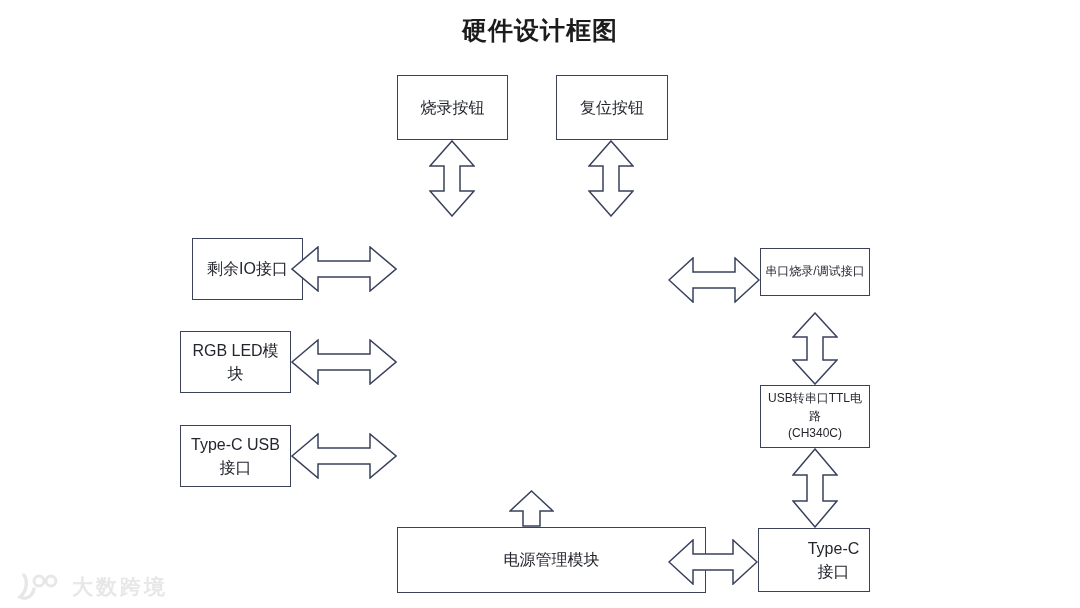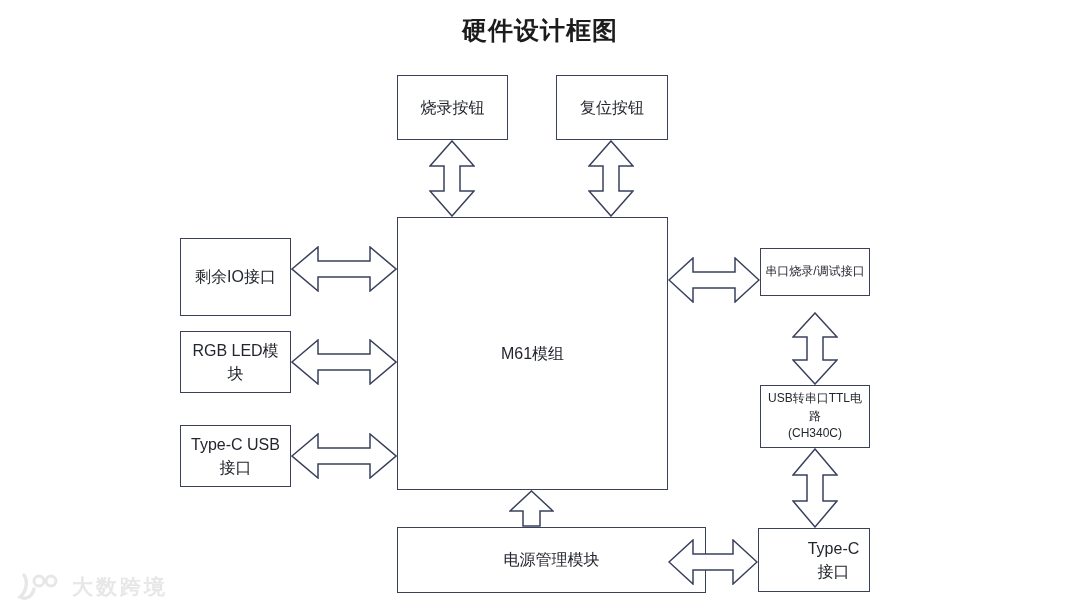--- a/index.html
+++ b/index.html
@@ -47,25 +47,22 @@
 
   <div class="diagram-title">硬件设计框图</div>
 
   <div class="node" style="left:397px;top:75px;width:111px;height:65px;">
     <span>烧录按钮</span>
   </div>
   <div class="node" style="left:556px;top:75px;width:112px;height:65px;">
     <span>复位按钮</span>
   </div>
 
-  <div class="node" style="left:397px;top:217px;width:271px;height:273px;">
-    <span>M61模组</span>
-  </div>
 
-  <div class="node" style="left:180px;top:238px;width:111px;height:78px;">
+  <div class="node" style="left:192px;top:238px;width:111px;height:62px;">
     <span>剩余IO接口</span>
   </div>
   <div class="node" style="left:180px;top:331px;width:111px;height:62px;">
     <span>RGB LED模块</span>
   </div>
   <div class="node" style="left:180px;top:425px;width:111px;height:62px;">
     <span>Type-C USB接口</span>
   </div>
 
   <div class="node small-text" style="left:760px;top:248px;width:110px;height:48px;">

